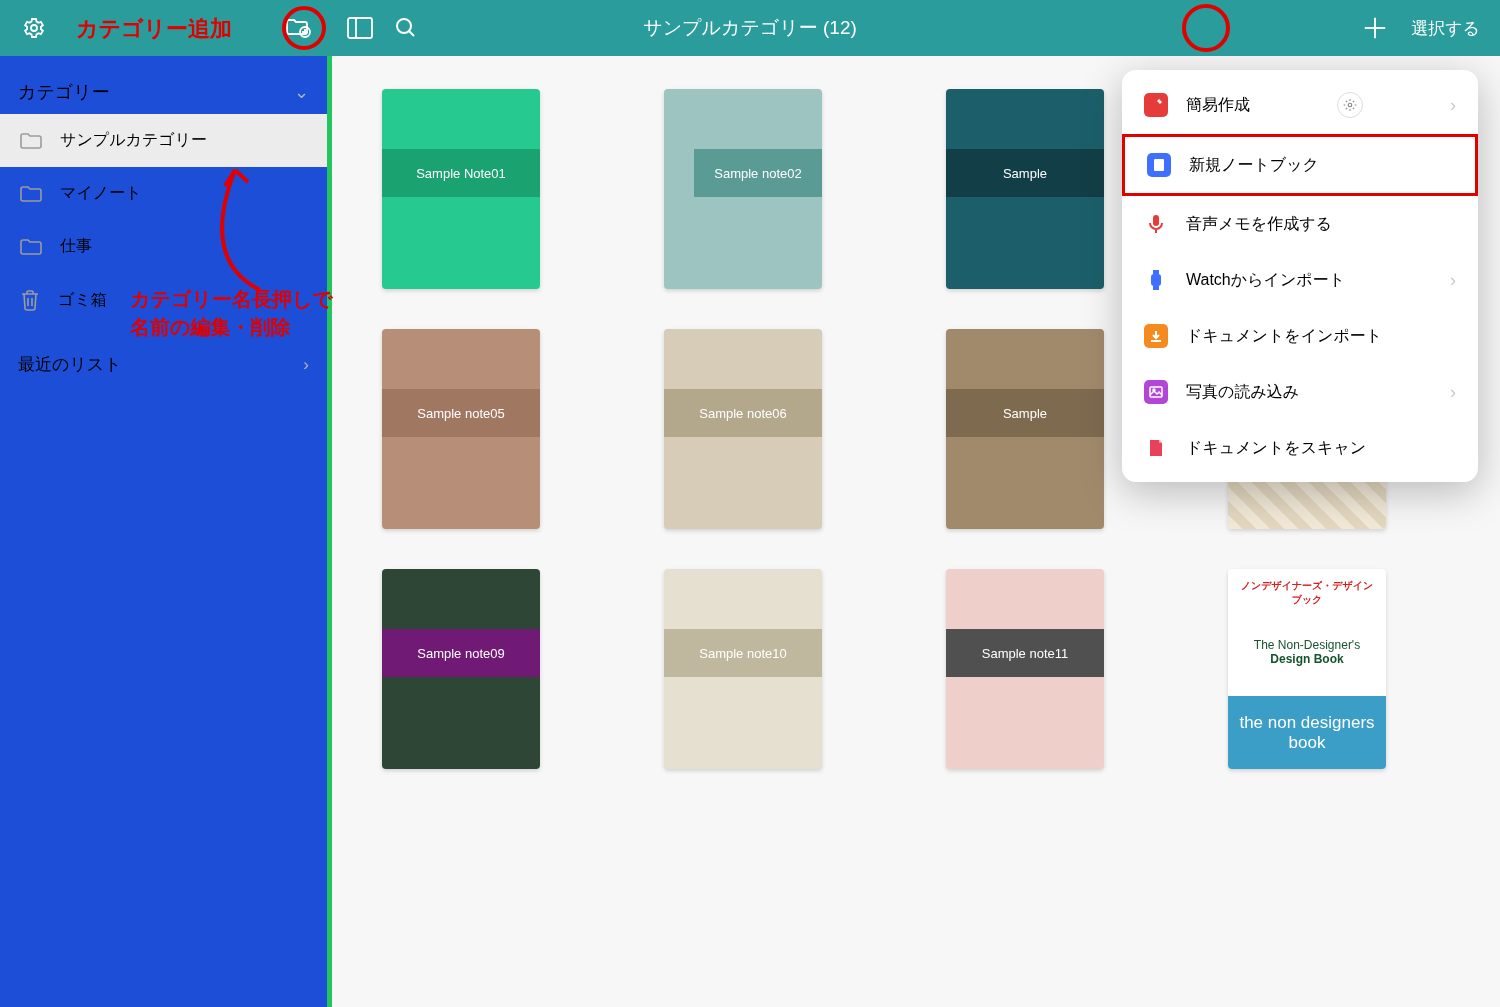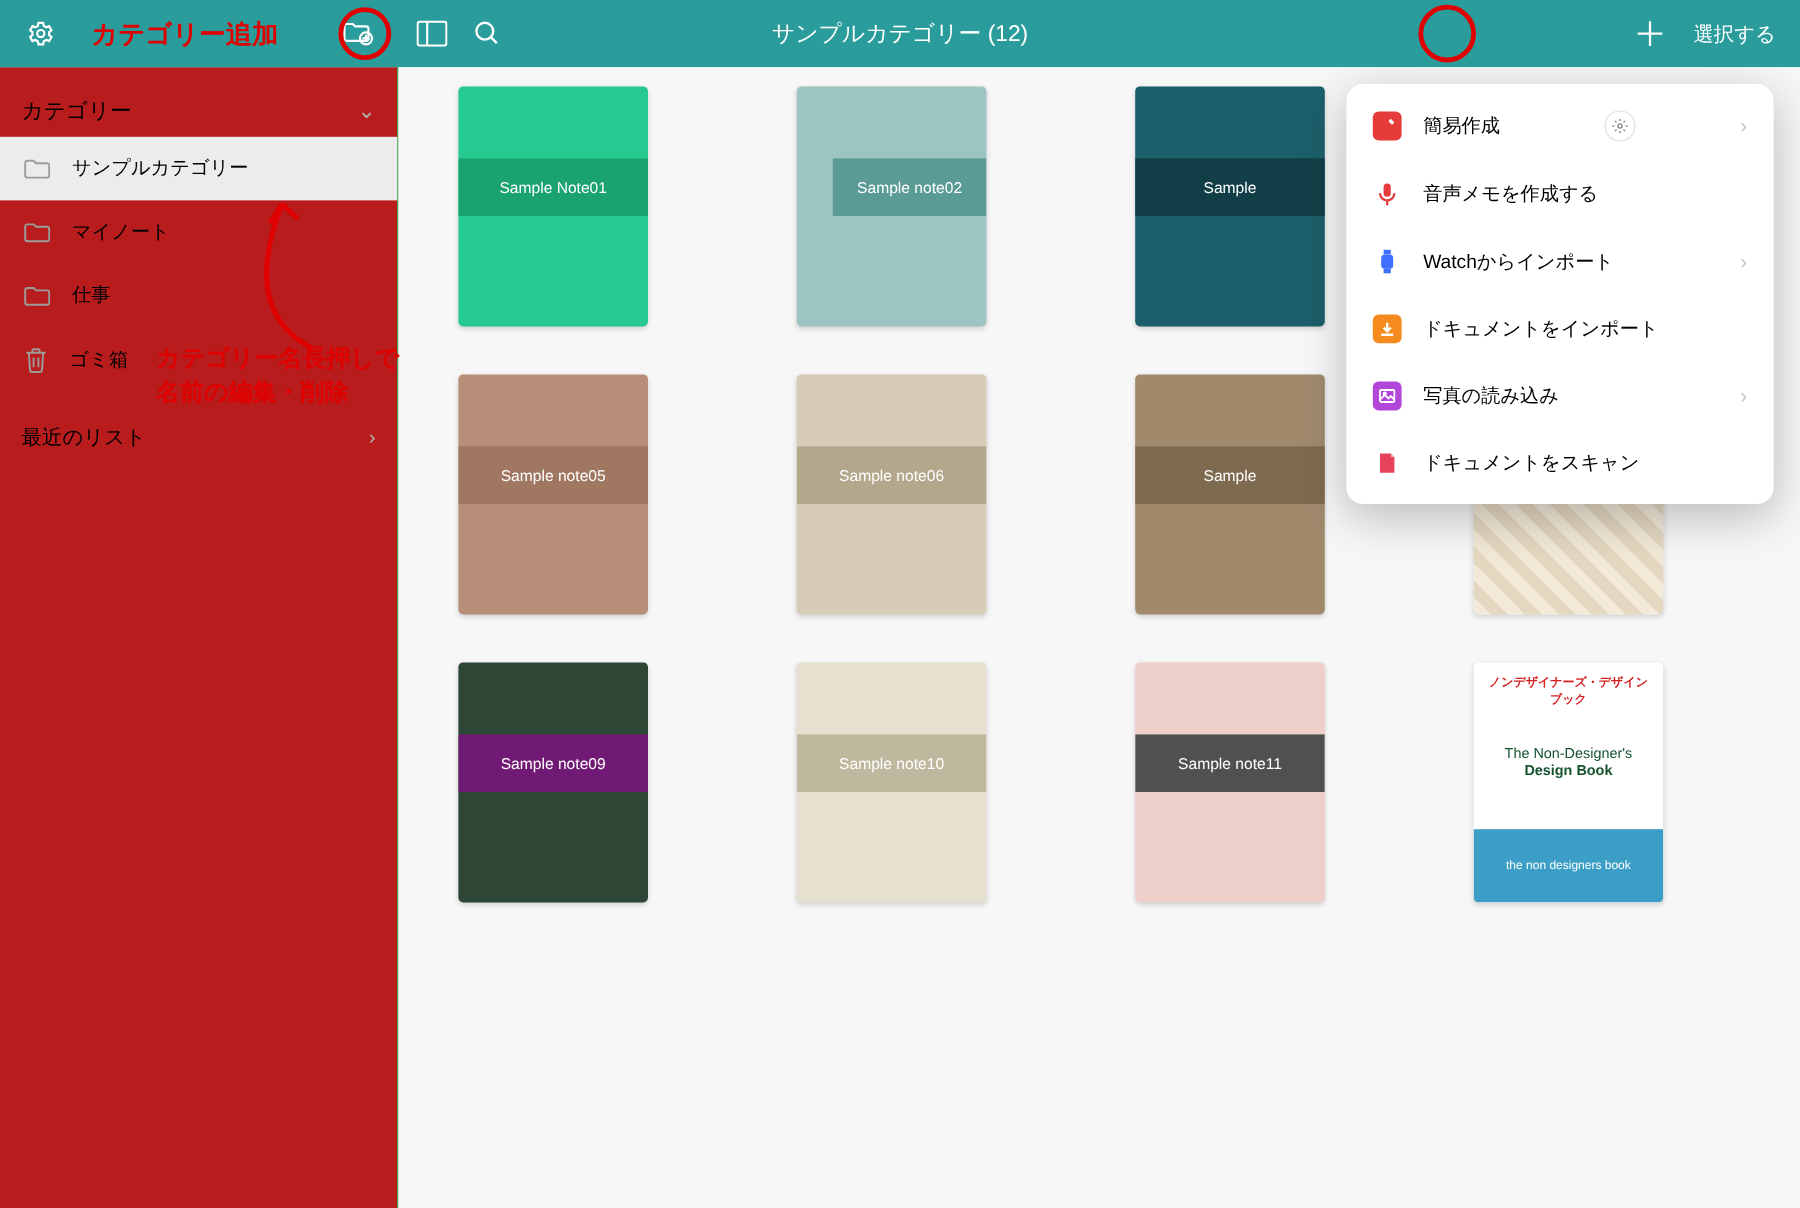--- a/index.html
+++ b/index.html
@@ -6,43 +6,43 @@
   html, body { width: 1500px; height: 1007px; font-family: -apple-system, "Hiragino Sans", sans-serif; background: #fafafa; overflow: hidden; }
   .header { height: 56px; background: #2a9c9c; display: flex; align-items: center; color: #fff; position: relative; }
   .header .left { display: flex; align-items: center; gap: 18px; padding-left: 20px; }
   .header .center { position: absolute; left: 50%; transform: translateX(-50%); font-size: 19px; font-weight: 500; }
   .header .right { margin-left: auto; display: flex; align-items: center; gap: 22px; padding-right: 20px; }
   .icon-btn { width: 28px; height: 28px; display: flex; align-items: center; justify-content: center; cursor: pointer; }
   .select-txt { font-size: 17px; cursor: pointer; }
   .ann-red { color: #e00000; font-weight: 700; font-size: 22px; position: absolute; z-index: 20; pointer-events: none; }
   .ann-circle { position: absolute; border: 4px solid #e00000; border-radius: 50%; z-index: 20; pointer-events: none; }
   .layout { display: flex; height: calc(100% - 56px); }
-  .sidebar { width: 332px; background: #b91c1c; border-right: 1px solid #22c55e; padding-top: 14px; }
+  .sidebar { width: 332px; background: #1d4ed8; border-right: 5px solid #22c55e; padding-top: 14px; }
   .sb-head { display: flex; align-items: center; justify-content: space-between; padding: 10px 18px; font-size: 18px; }
   .sb-item { display: flex; align-items: center; gap: 18px; padding: 16px 20px; font-size: 16px; cursor: pointer; }
   .sb-item.active { background: #ececec; }
   .sb-recent { display: flex; align-items: center; justify-content: space-between; padding: 16px 18px; font-size: 17px; cursor: pointer; margin-top: 10px; }
   .content { flex: 1; position: relative; overflow: hidden; background: #f7f7f7; }
-  .grid { display: grid; grid-template-columns: repeat(4, 1fr); gap: 40px 60px; padding: 16px 50px; }
+  .grid { display: grid; grid-template-columns: repeat(4, 1fr); gap: 40px 60px; padding: 33px 50px; }
   .note { width: 158px; height: 200px; position: relative; border-radius: 4px; overflow: hidden; box-shadow: 0 2px 4px rgba(0,0,0,.15); display: flex; align-items: center; justify-content: center; cursor: pointer; }
   .note .band { position: absolute; left: 0; right: 0; top: 60px; height: 48px; display: flex; align-items: center; justify-content: center; color: #fff; font-size: 13px; }
   .note.n1 { background: #26c98f; } .note.n1 .band { background: #1aa271; }
   .note.n2 { background: #9dc4c0; } .note.n2 .band { background: #5a9b96; margin-left: 30px; }
   .note.n3 { background: #1c5f6a; } .note.n3 .band { background: #123f47; }
   .note.n5 { background: #b78e78; } .note.n5 .band { background: #a07761; }
   .note.n6 { background: #d6ccb7; } .note.n6 .band { background: #b3a78c; text-align: center; }
   .note.n7 { background: #a18a6c; } .note.n7 .band { background: #7e6a4f; }
   .note.n8 { background: repeating-linear-gradient(45deg,#f2e9d8 0 10px,#e4d8c0 10px 20px); }
   .note.n9 { background: #2d4635; } .note.n9 .band { background: #701a75; }
   .note.n10 { background: #e6e0d0; } .note.n10 .band { background: #c0b89e; }
   .note.n11 { background: #eecfca; } .note.n11 .band { background: #505050; }
   .note.n12 { background: #ffffff; }
   .note.n12 .top { position:absolute; top:10px; left:12px; right:12px; color:#d62020; font-size:10px; font-weight:700; text-align:center; }
   .note.n12 .mid { position:absolute; top:69px; left:0; right:0; text-align:center; font-size:12px; color:#14532d; }
-  .note.n12 .bot { position:absolute; bottom:0; left:0; right:0; height:61px; background:#3a9ec7; color:#fff; font-size:10px; display:flex; align-items:center; justify-content:center; text-align:center; padding:0 6px; }
+  .note.n12 .bot { position:absolute; bottom:0; left:0; right:0; height:73px; background:#3a9ec7; color:#fff; font-size:17px; display:flex; align-items:center; justify-content:center; text-align:center; padding:0 6px; }
   .popup { position: absolute; top: 14px; right: 22px; width: 356px; background: #fff; border-radius: 14px; box-shadow: 0 10px 40px rgba(0,0,0,.25); z-index: 15; padding: 6px 0; }
   .popup::before { content:''; position:absolute; top:-10px; right:28px; border:10px solid transparent; border-bottom-color:#fff; }
   .p-item { display: flex; align-items: center; gap: 18px; padding: 16px 22px; font-size: 16px; cursor: pointer; position: relative; }
   .p-item .picon { width: 24px; height: 24px; border-radius: 5px; display: flex; align-items: center; justify-content: center; flex-shrink: 0; }
   .p-hl { border: 3px solid #e00000; }
   .p-chev { margin-left: auto; color: #c8c8c8; font-size: 18px; }
   .p-gear { margin-left: auto; width:26px; height:26px; border:1px solid #ddd; border-radius:50%; display:flex; align-items:center; justify-content:center; color:#888; }
   .arrow { position:absolute; z-index:20; pointer-events:none; }
   .chev { color:#b5b5b5; }
   svg { display:block; }
@@ -179,20 +179,28 @@
           </div>
         <span>簡易作成</span>
         <div class="p-gear">
             <svg width="14" height="14" viewBox="0 0 24 24" fill="none" stroke="#888" stroke-width="2">
               <circle cx="12" cy="12" r="3"></circle>
               <path d="M12 2v3M12 19v3M4 12H1M23 12h-3M5 5l2 2M17 17l2 2M5 19l2-2M17 7l2-2"></path>
             </svg>
           </div>
         <span class="p-chev">›</span>
       </div>
+      <div class="p-item p-hl">
+        <div class="picon" style="background:#3f6fff">
+            <svg width="12" height="14" viewBox="0 0 12 14" fill="#fff">
+              <rect x="1" y="1" width="10" height="12" rx="1"></rect>
+            </svg>
+          </div>
+        <span>新規ノートブック</span>
+      </div>
       <div class="p-item">
         <div class="picon">
             <svg width="16" height="20" viewBox="0 0 16 20" fill="#e63b3b">
               <rect x="5" y="1" width="6" height="11" rx="3"></rect>
               <path d="M2 9a6 6 0 0 0 12 0M8 15v4" stroke="#e63b3b" stroke-width="2" fill="none"></path>
             </svg>
           </div>
         <span>音声メモを作成する</span>
       </div>
       <div class="p-item">

